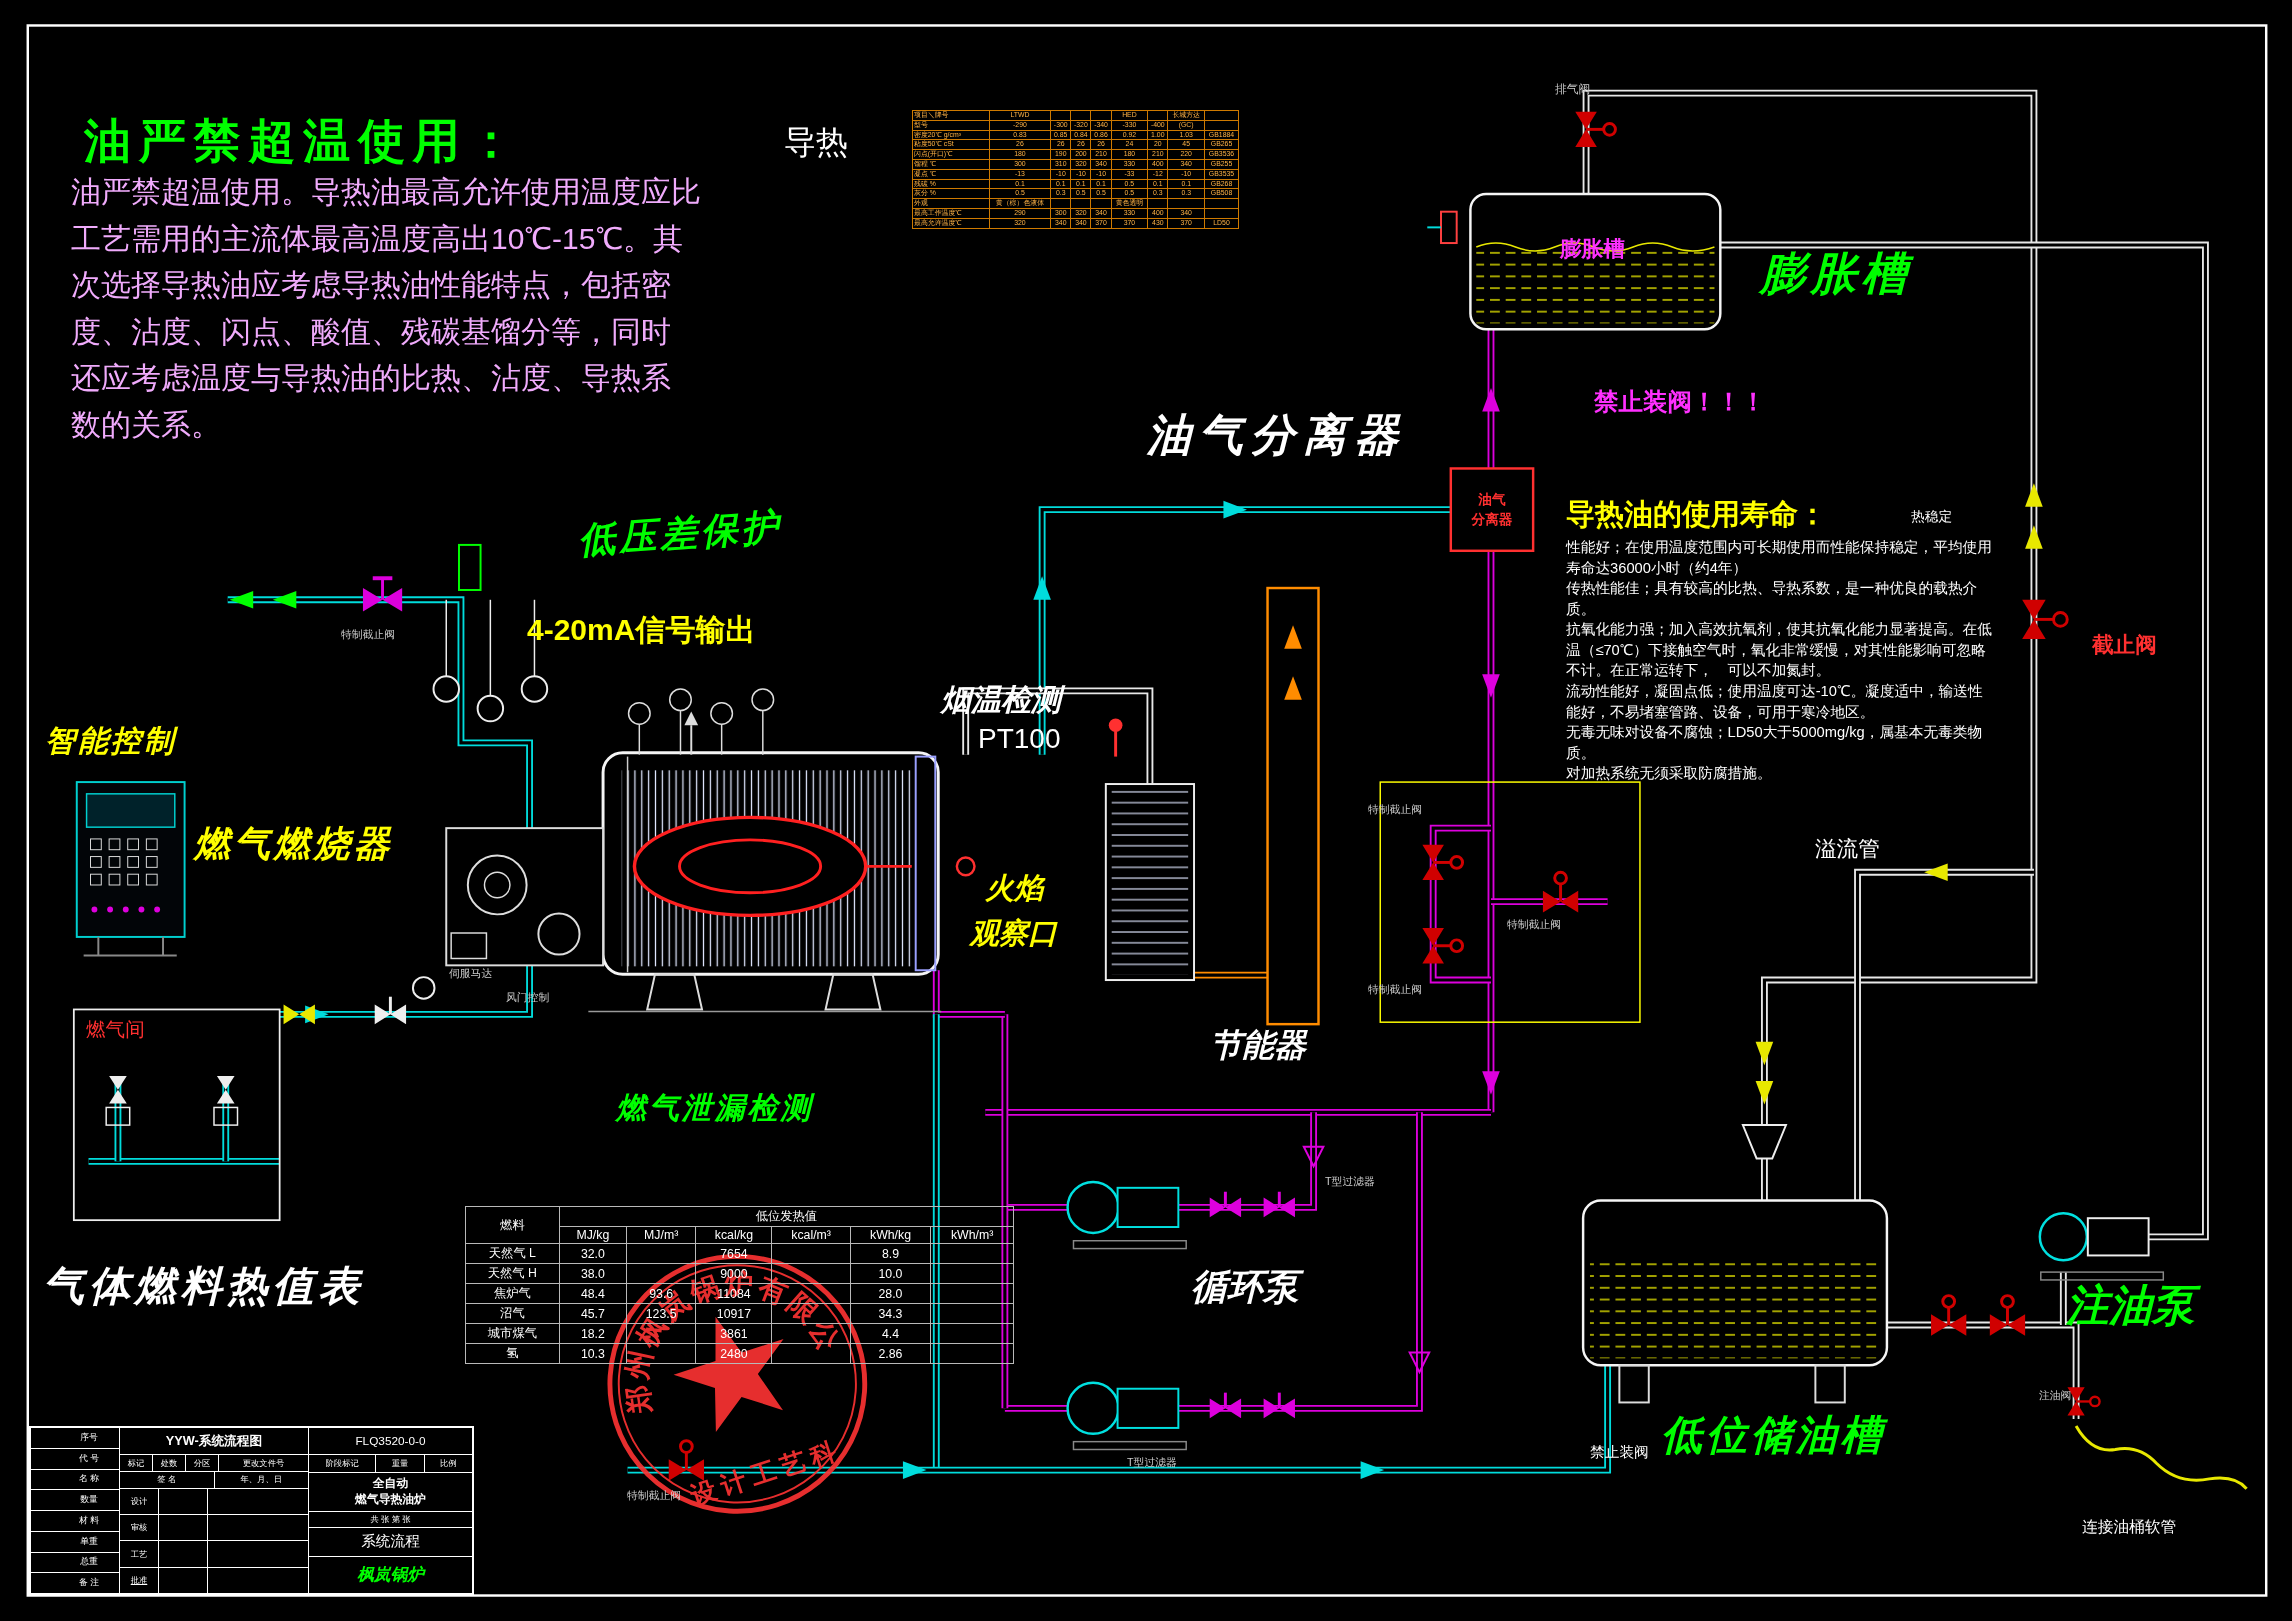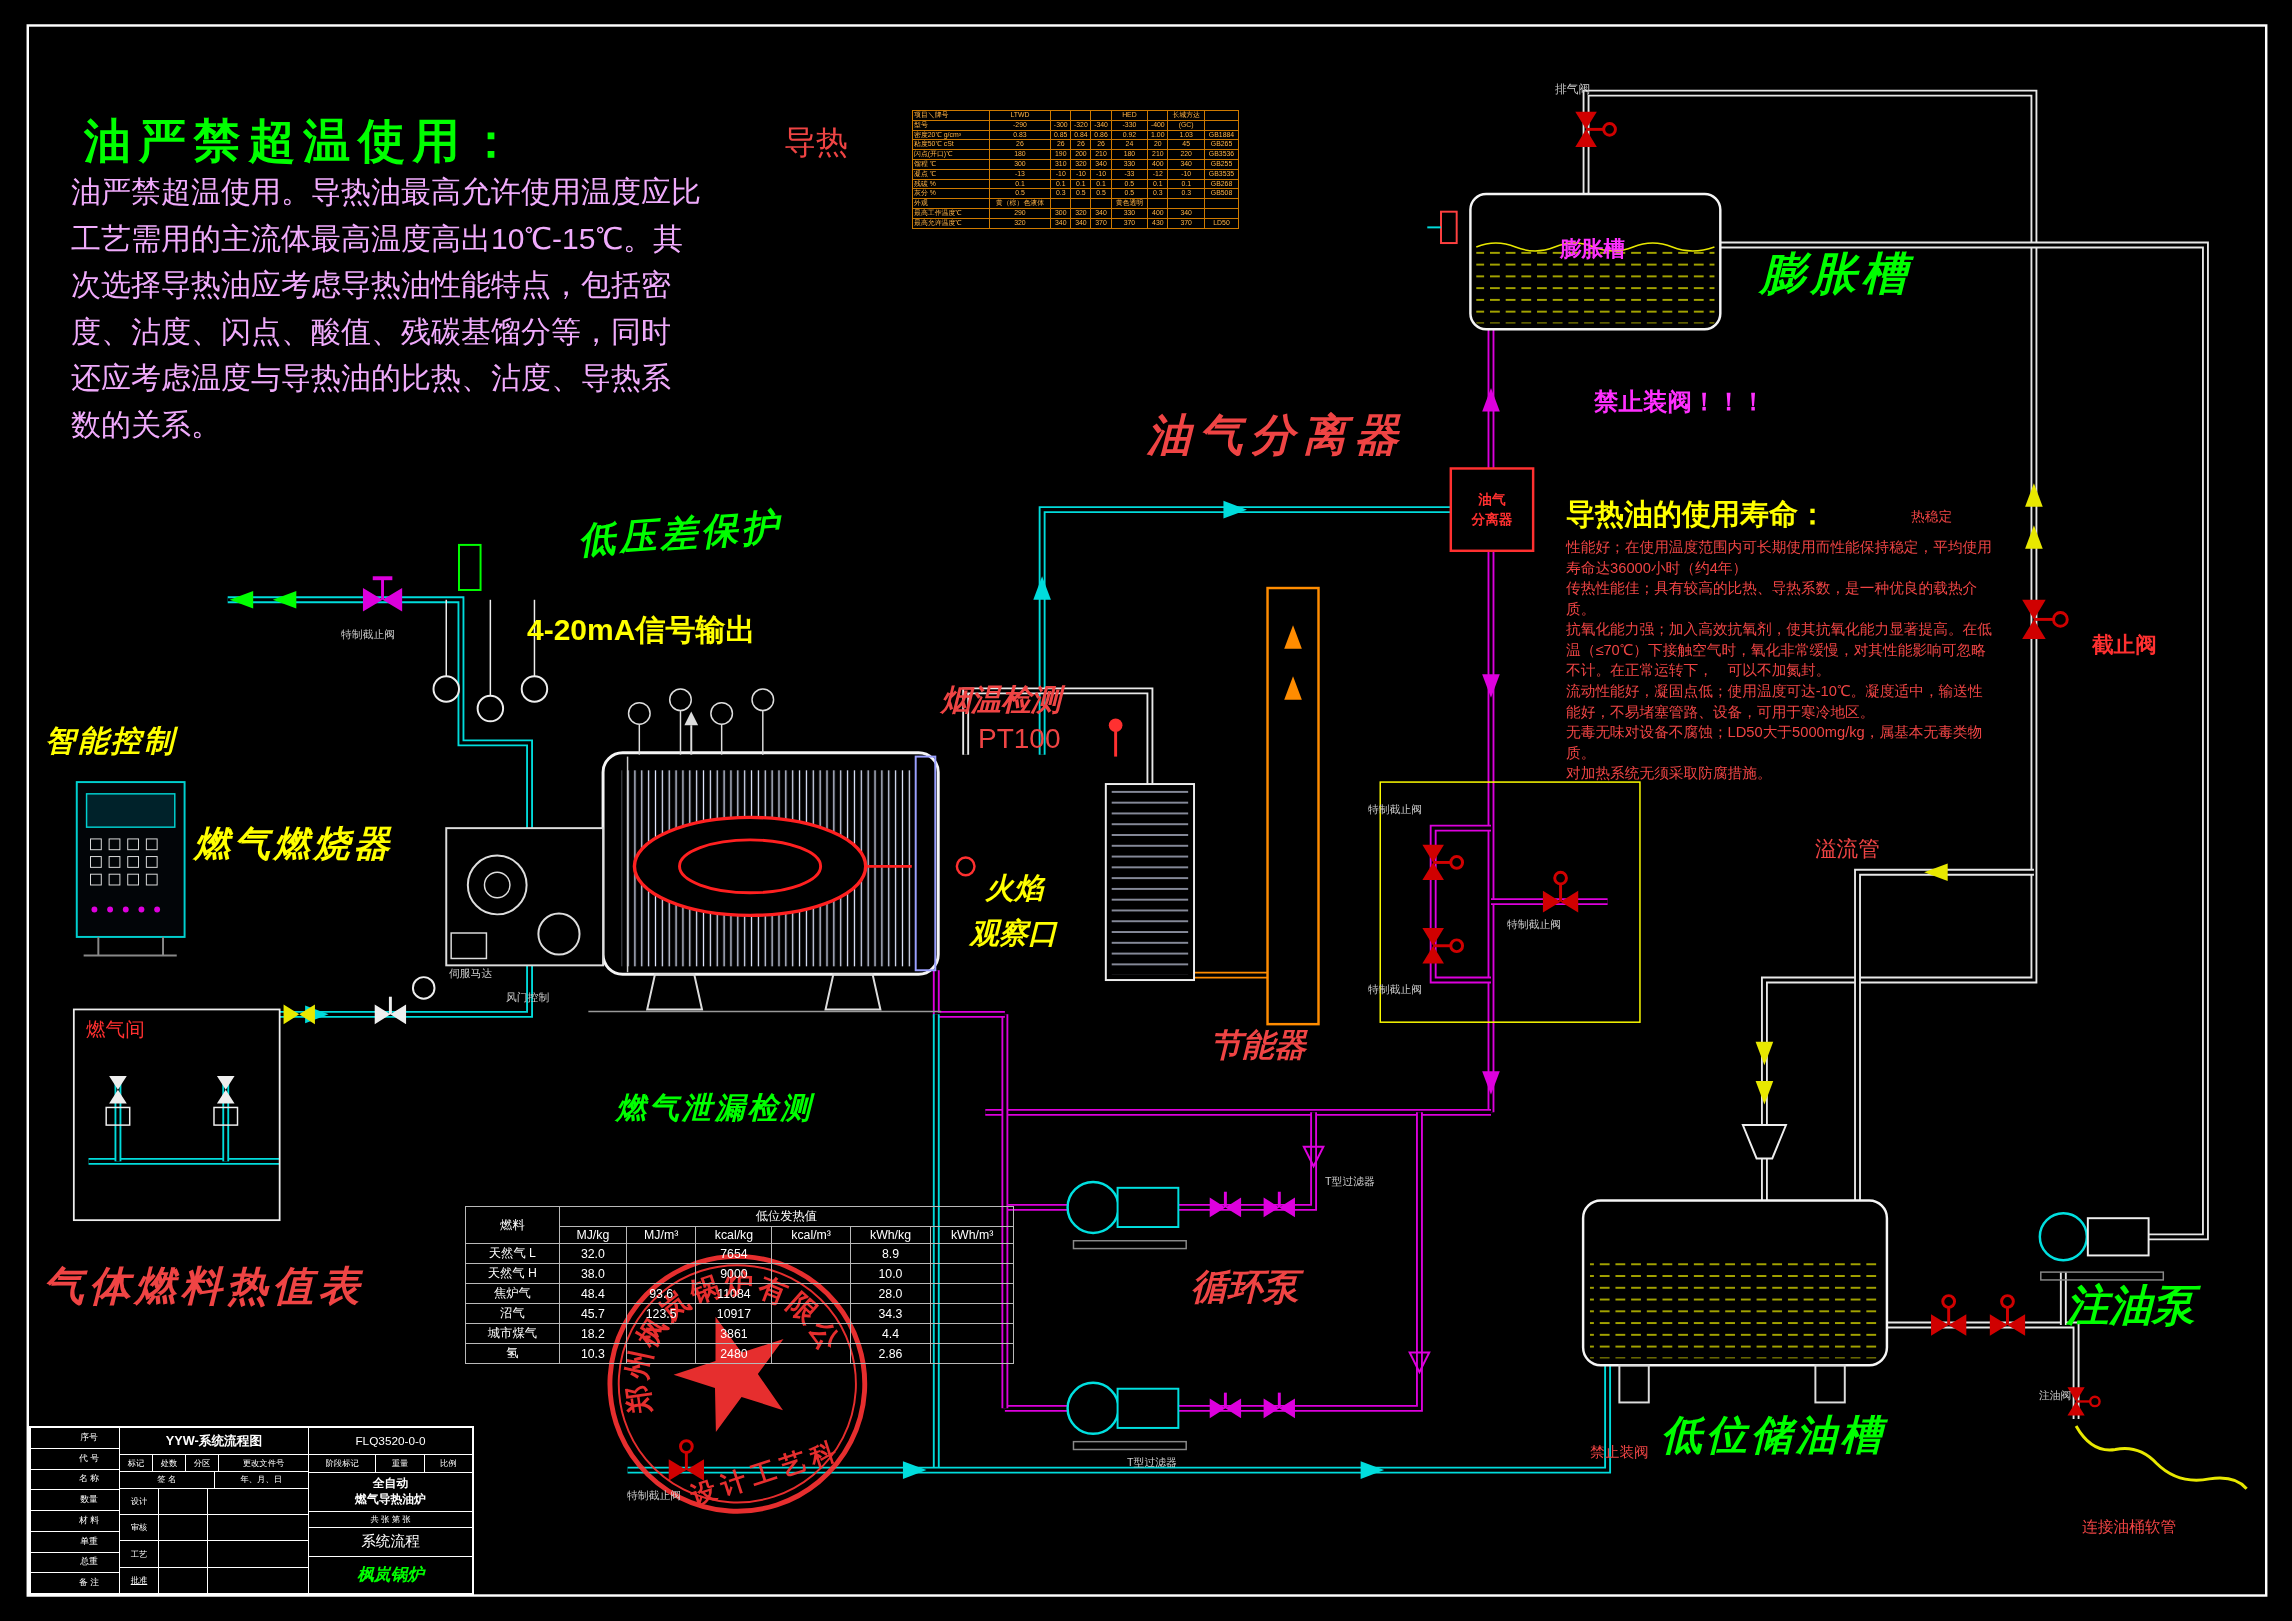--- a/index.html
+++ b/index.html
@@ -1,18 +1,18 @@
 <!DOCTYPE html>
 <html><head>
 <meta charset="utf-8">
 <style>
   html,body{margin:0;padding:0;background:#000;}
   #canvas{position:relative;width:2293px;height:1621px;background:#000;overflow:hidden;
           font-family:"Liberation Sans",sans-serif;}
-  .lbl{position:absolute;white-space:pre-line;color:#ef4444;line-height:1.3;
+  .lbl{position:absolute;white-space:pre-line;color:#ffffff;line-height:1.3;
        font-family:"Liberation Sans",sans-serif;}
   .cg{font-weight:bold;font-style:italic;}
   .green{color:#00ff00}.yellow{color:#ffff00}.mag{color:#ff30ff}
   .red{color:#ff3030}.dim{color:#cccccc}
   svg{position:absolute;left:0;top:0;}
   .pp{fill:none;stroke-width:7;stroke-linecap:butt;stroke-linejoin:miter;}
   .c-cyan{stroke:#00dcdc}.c-mag{stroke:#dd00dd}.c-white{stroke:#e8e8e8}
   .c-orange{stroke:#ff8c00}
   .core{fill:none;stroke:#000;stroke-width:3.2;pointer-events:none;}
   .thin{fill:none;}

